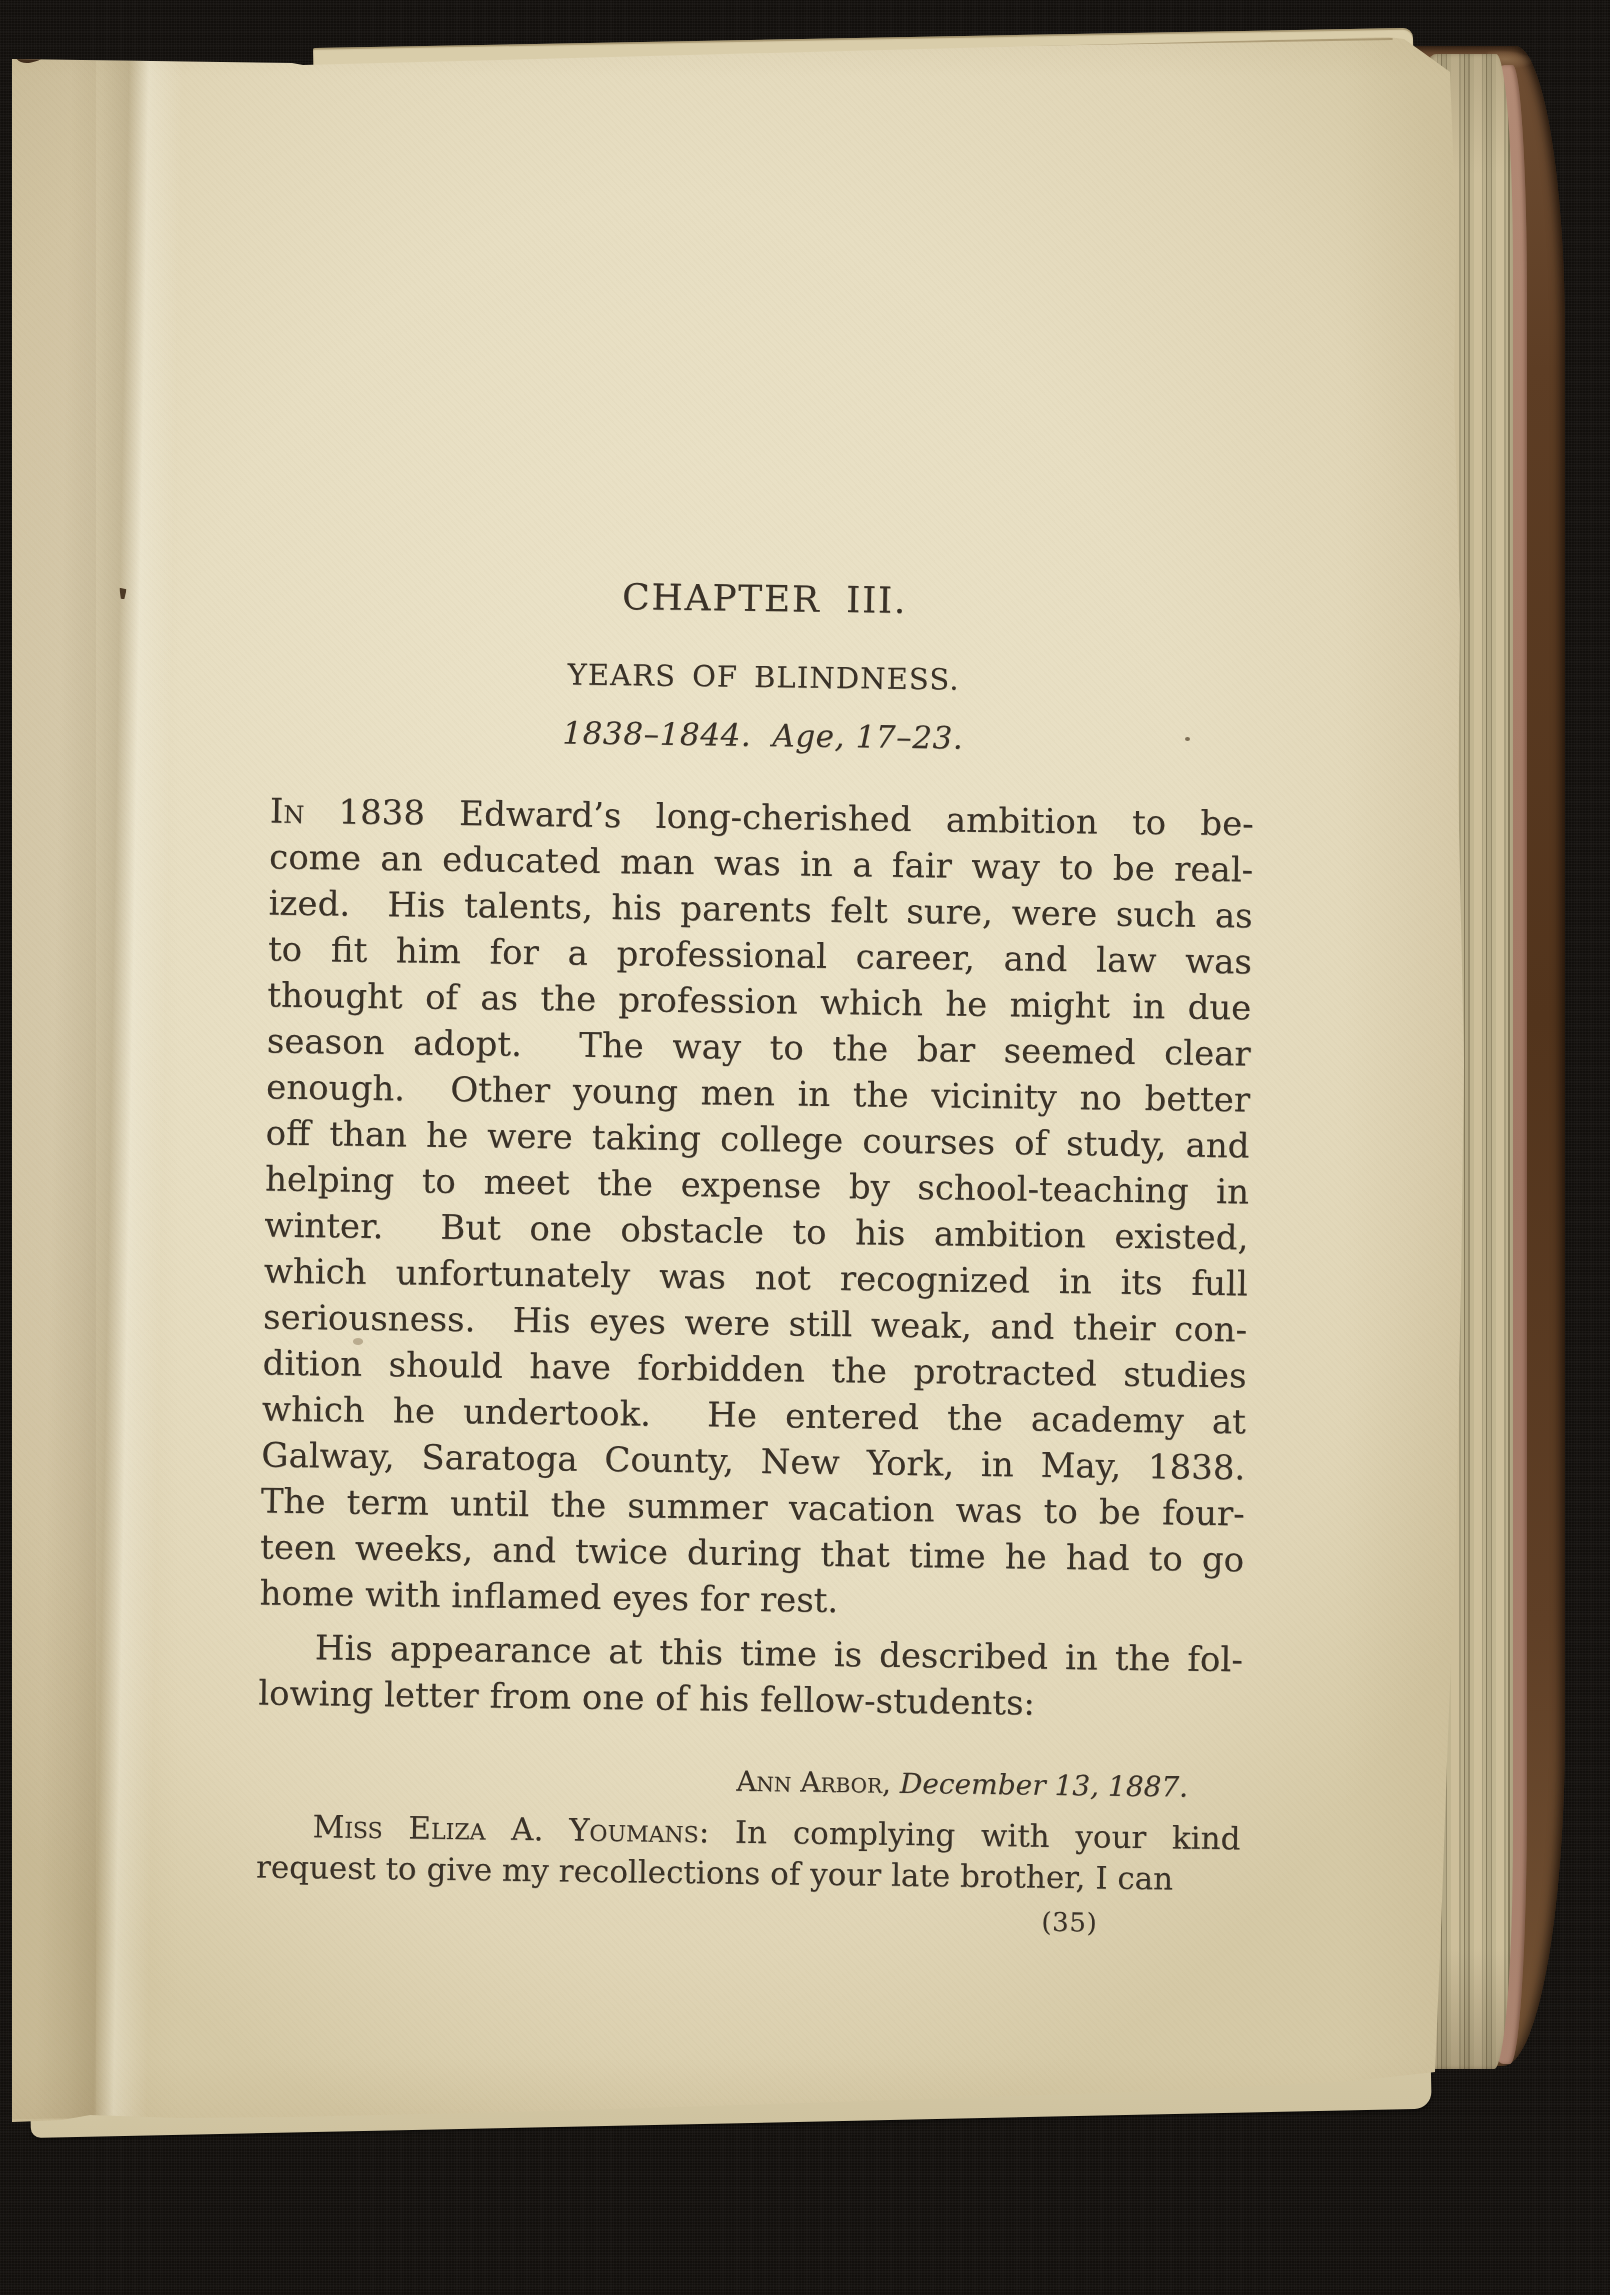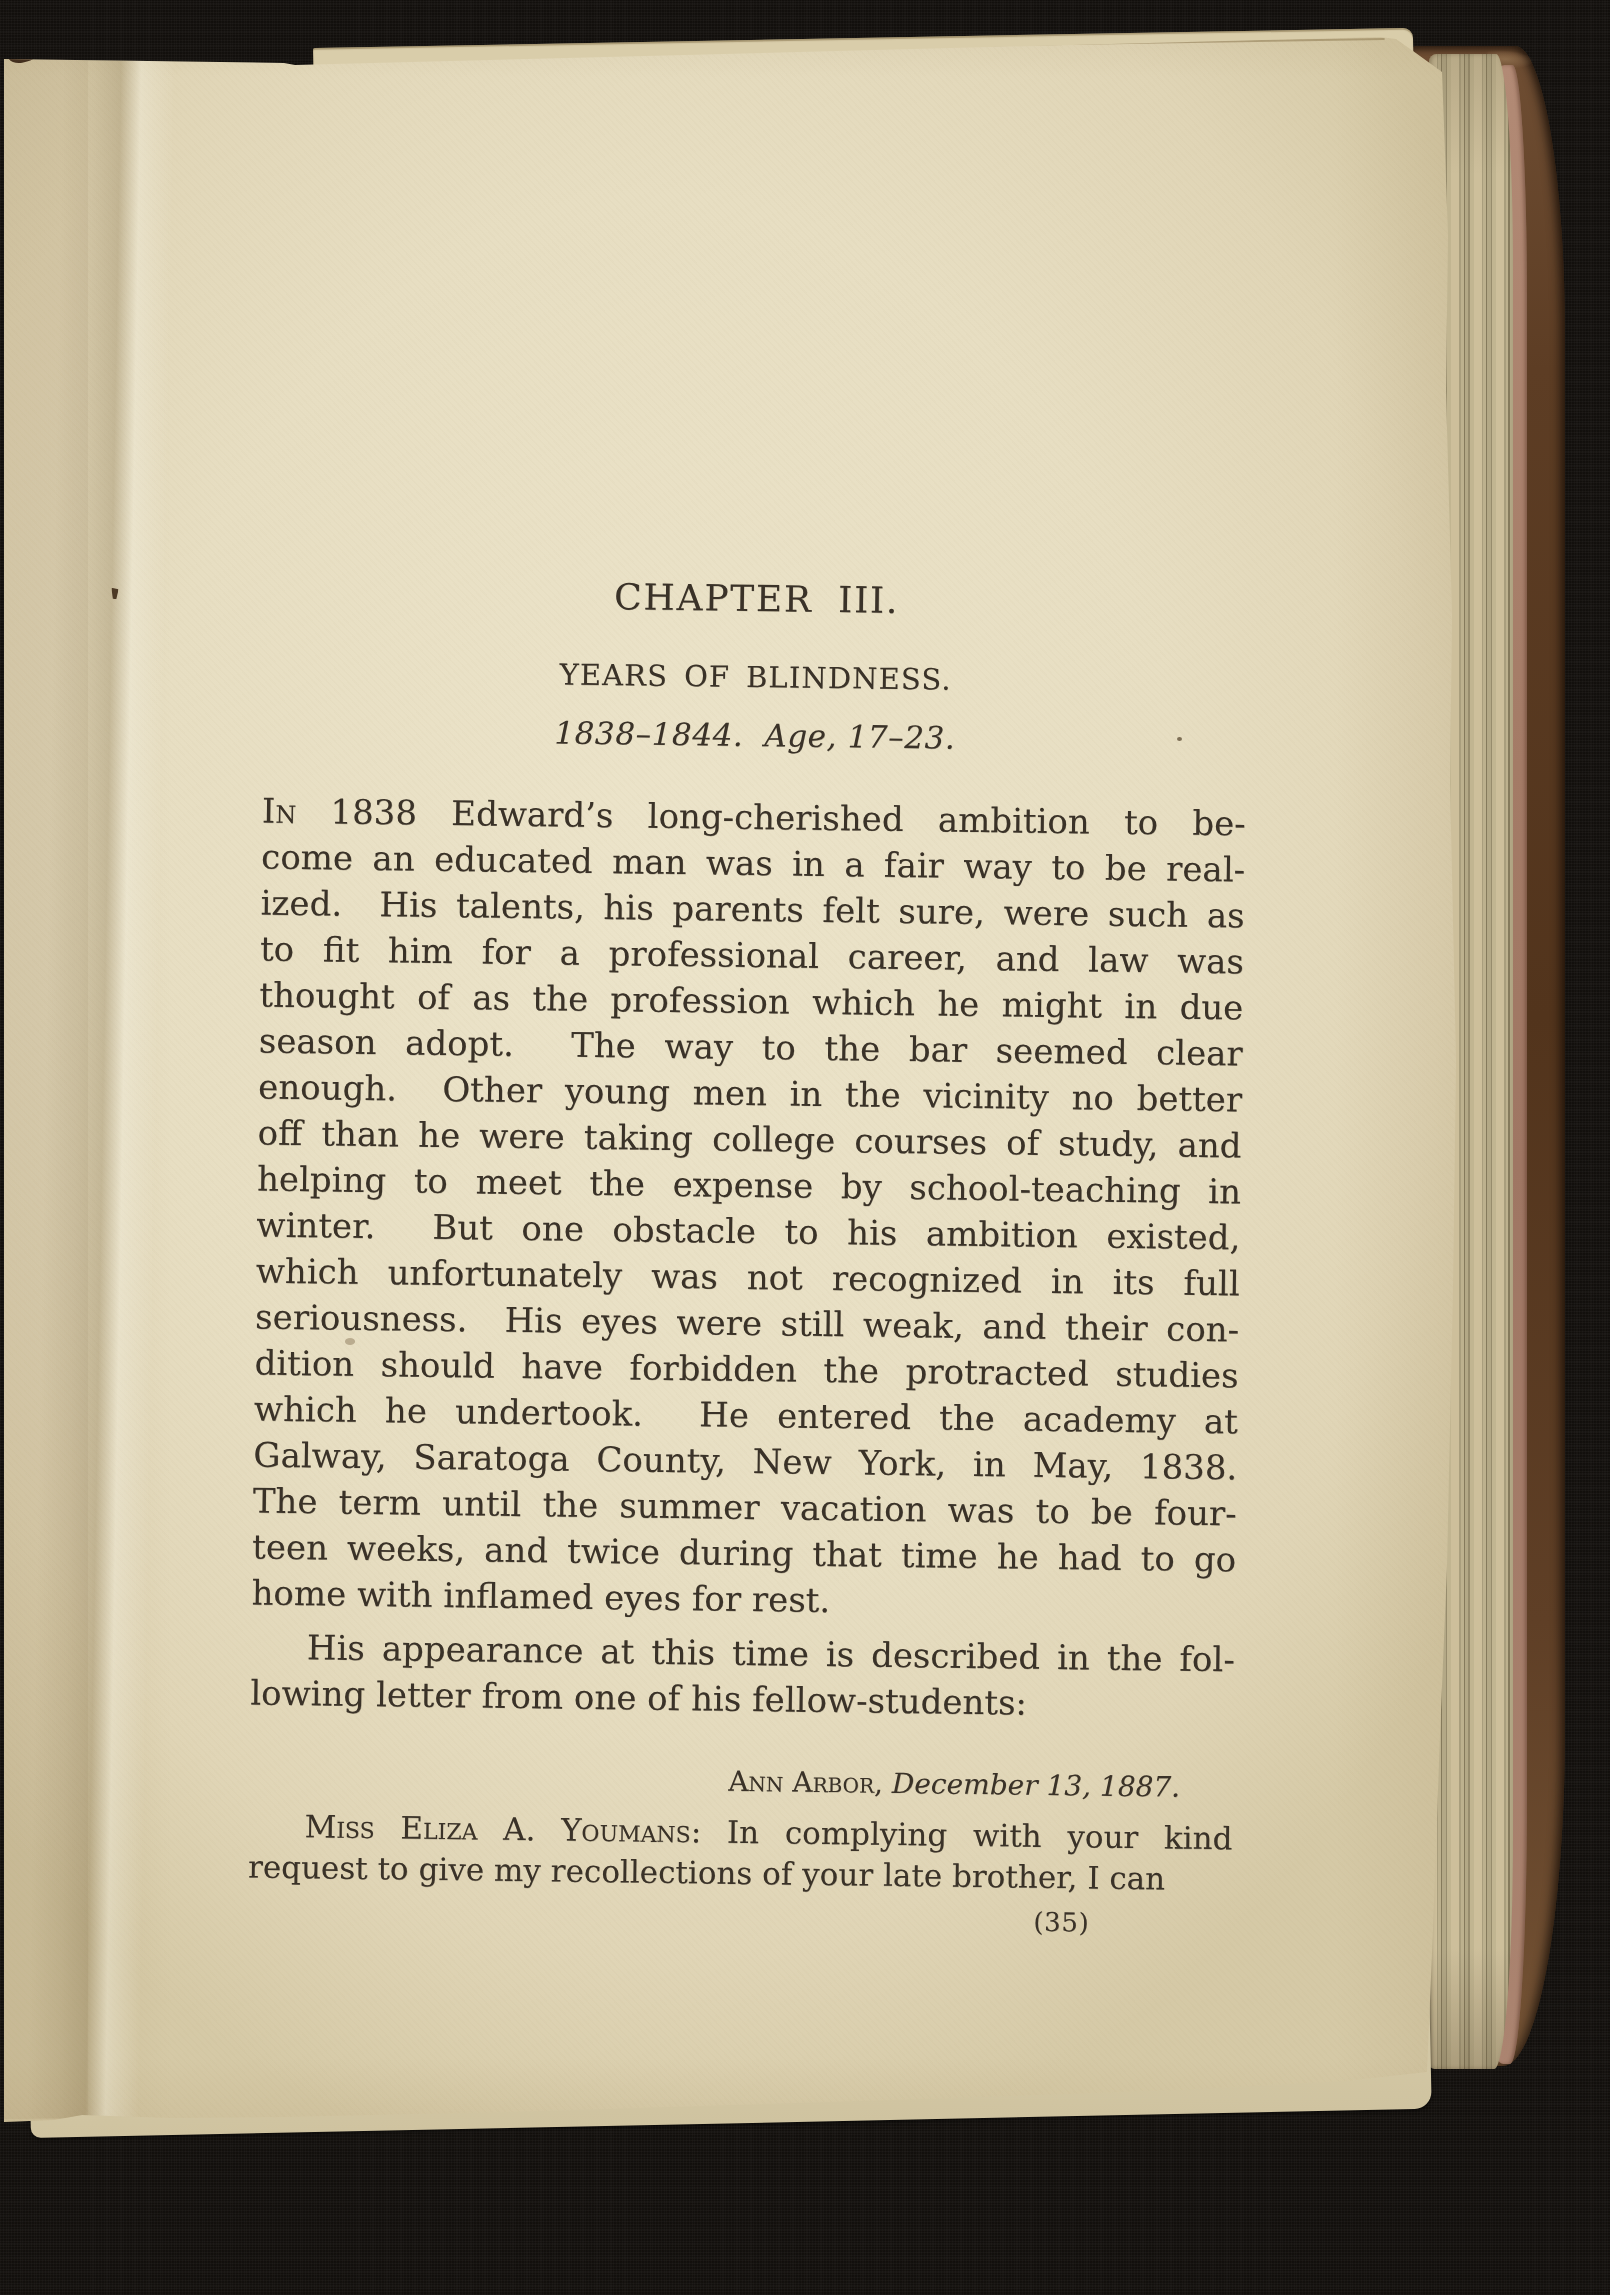--- a/index.html
+++ b/index.html
@@ -52,21 +52,21 @@
   }
   .under-bottom{
     position:absolute;left:31px;top:1924px;width:1401px;height:214px;
     background:linear-gradient(180deg,#ddd2b0, #cfc3a0);
     transform:rotate(-1.2deg);transform-origin:left bottom;
     border-radius:0 0 17px 10px;
     box-shadow:0 1.7px 3.4px rgba(0,0,0,.5);
   }
   
   .page{
-    position:absolute;left:4px;top:0;width:1465px;height:2147px;
+    position:absolute;left:12px;top:0;width:1465px;height:2147px;
     background:
       linear-gradient(90deg, rgba(150,125,80,.10) 0 67px, rgba(0,0,0,0) 168px 1331px, rgba(150,125,80,.14) 1454px),
       linear-gradient(180deg, rgba(150,125,80,.13), rgba(0,0,0,0) 78px),
       linear-gradient(0deg, rgba(150,125,80,.15), rgba(0,0,0,0) 89px),
       repeating-linear-gradient(47deg, rgba(160,140,95,.03) 0 1.7px, rgba(0,0,0,0) 1.7px 5px),
       radial-gradient(ellipse 951px 1286px at 45% 42%, #ece4ca 0%, #e7dec2 55%, #e0d5b6 82%, #d5c9a6 100%);
     clip-path:polygon(
       0px 59px, 280px 63px, 291px 65px, 1376px 37px, 1392px 39px, 1409px 51px,
       1438px 72px, 1444px 235px, 1442px 391px, 1448px 615px, 1446px 783px,
       1452px 1062px, 1449px 1286px, 1443px 1566px, 1436px 1734px, 1429px 1929px,

